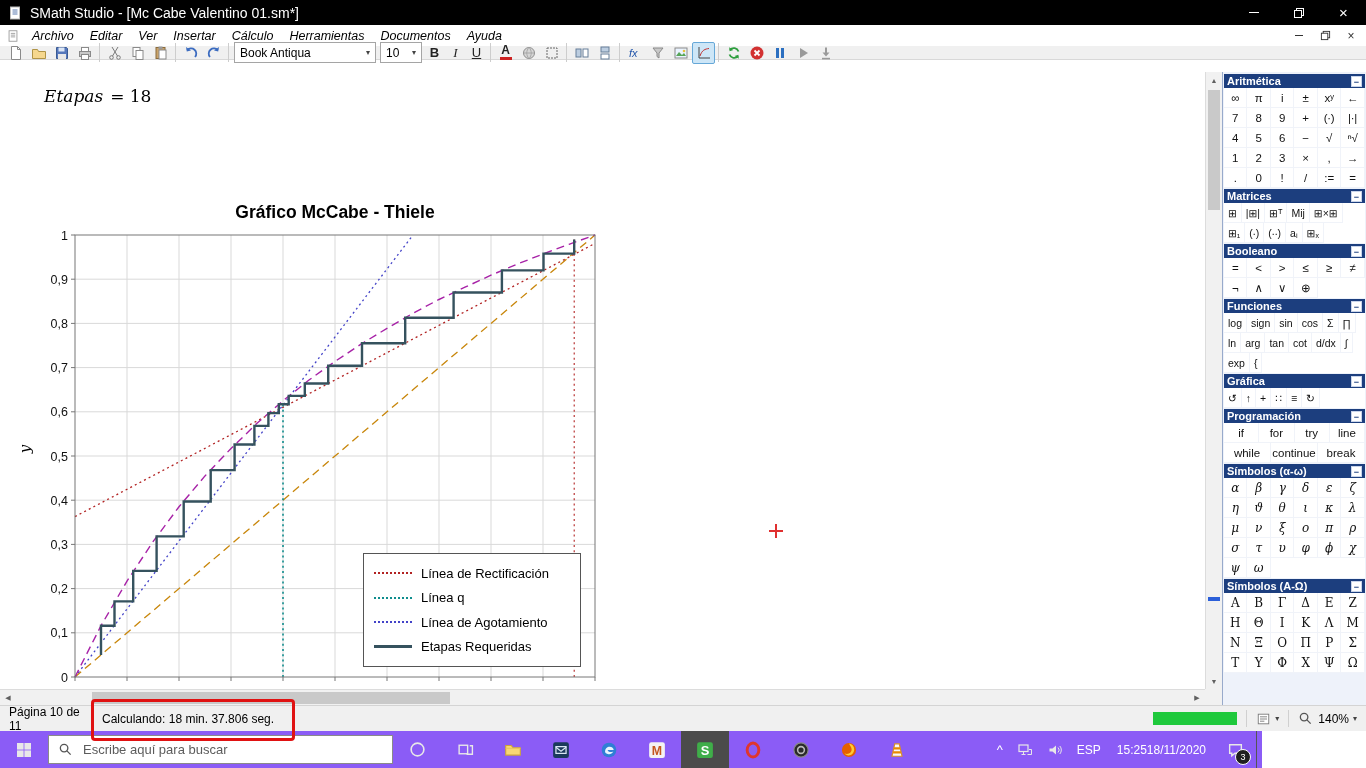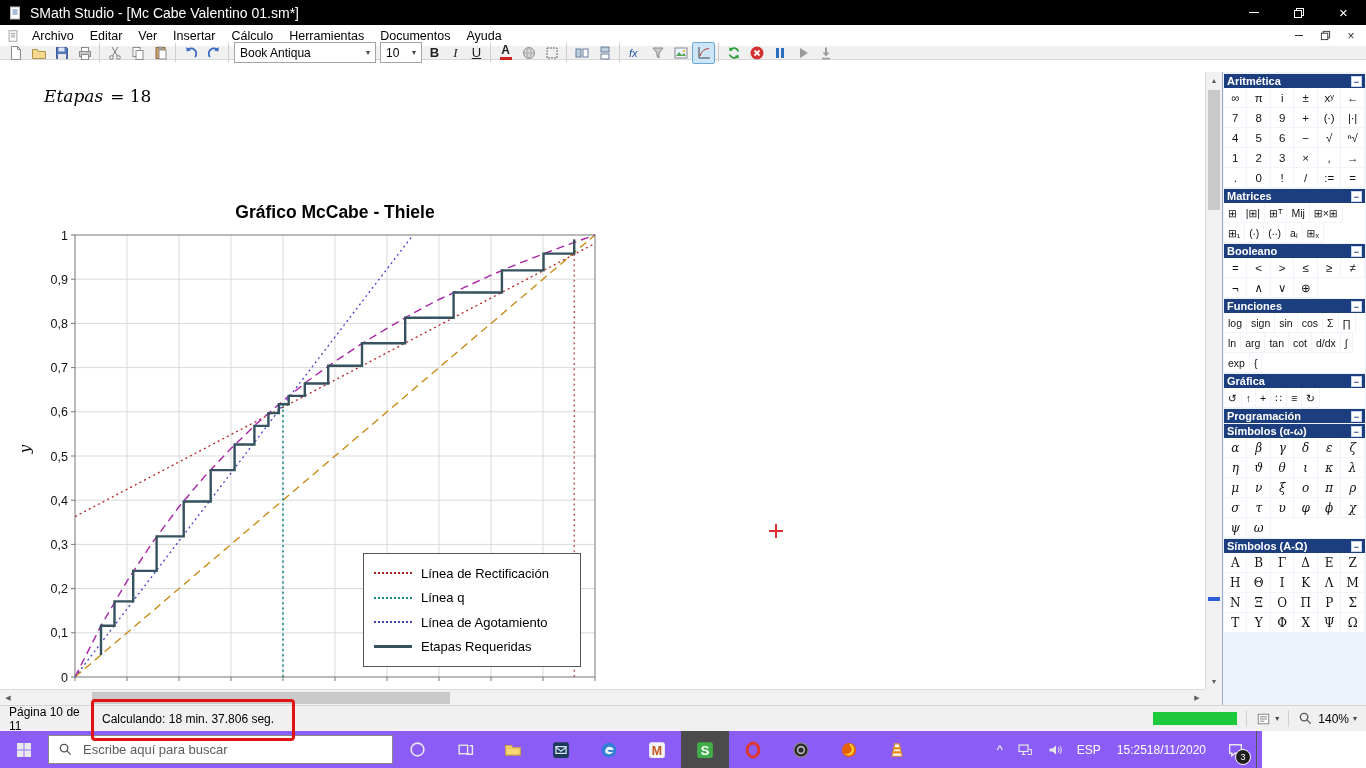--- a/index.html
+++ b/index.html
@@ -13,21 +13,21 @@
   
   #titlebar{left:0;top:0;width:1366px;height:25px;background:#000;color:#fff;display:flex;align-items:center;}
   #titlebar .tb-title{font-size:14px;margin-left:7px;}
   #tb-btns{margin-left:auto;display:flex;height:25px;}
   .tb-btn{width:45px;height:25px;display:flex;align-items:center;justify-content:center;color:#fff;}
   .minline{display:block;width:10px;height:1px;background:#fff;}
   .tb-close{font-size:15px;}
 
   
   #menubar{left:0;top:25px;width:1366px;height:21px;background:#fff;display:flex;align-items:center;font-size:12.5px;color:#000;}
-  .menu-item{padding:2px 8px;cursor:default;}
+  .menu-item{padding:2px 8px;cursor:default;font-style:italic;}
   #mdi-controls{margin-left:auto;display:flex;align-items:center;margin-right:5px;gap:6px;}
   .mdi-btn{width:20px;height:15px;display:flex;align-items:center;justify-content:center;color:#333;font-size:12px;}
 
   
   #toolbar{left:0;top:46px;width:1366px;height:14px;background:#f0f0f0;border-bottom:1px solid #d8d8d8;
            display:flex;align-items:center;padding-left:4px;box-sizing:border-box;}
   .ticon{width:23px;height:22px;display:flex;align-items:center;justify-content:center;border-radius:2px;}
   .ticon.pressed{background:#cde6f7;border:1px solid #66a8d8;box-sizing:border-box;}
   .tsep{width:1px;height:19px;background:#cdcdcd;margin:0 3px;}
   .combo{height:21px;background:#fff;border:1px solid #a5a5a5;display:flex;align-items:center;font-size:12px;
@@ -579,20 +579,33 @@
           <div class="pbtn">≡</div>
           <div class="pbtn">↻</div>
         </div>
       </div>
     </div>
     <div class="section">
       <div class="sec-header">
         <span>Programación</span>
         <span class="chd">−</span>
       </div>
+      <div class="sec-body flexfill">
+        <div class="prow">
+          <div class="pbtn">if</div>
+          <div class="pbtn">for</div>
+          <div class="pbtn">try</div>
+          <div class="pbtn">line</div>
+        </div>
+        <div class="prow">
+          <div class="pbtn">while</div>
+          <div class="pbtn">continue</div>
+          <div class="pbtn">break</div>
+        </div>
+      </div>
     </div>
     <div class="section">
       <div class="sec-header">
         <span>Símbolos (α-ω)</span>
         <span class="chd">−</span>
       </div>
       <div class="sec-body grid6 greek-lc">
         <div class="prow">
           <div class="pbtn">α</div>
           <div class="pbtn">β</div>

